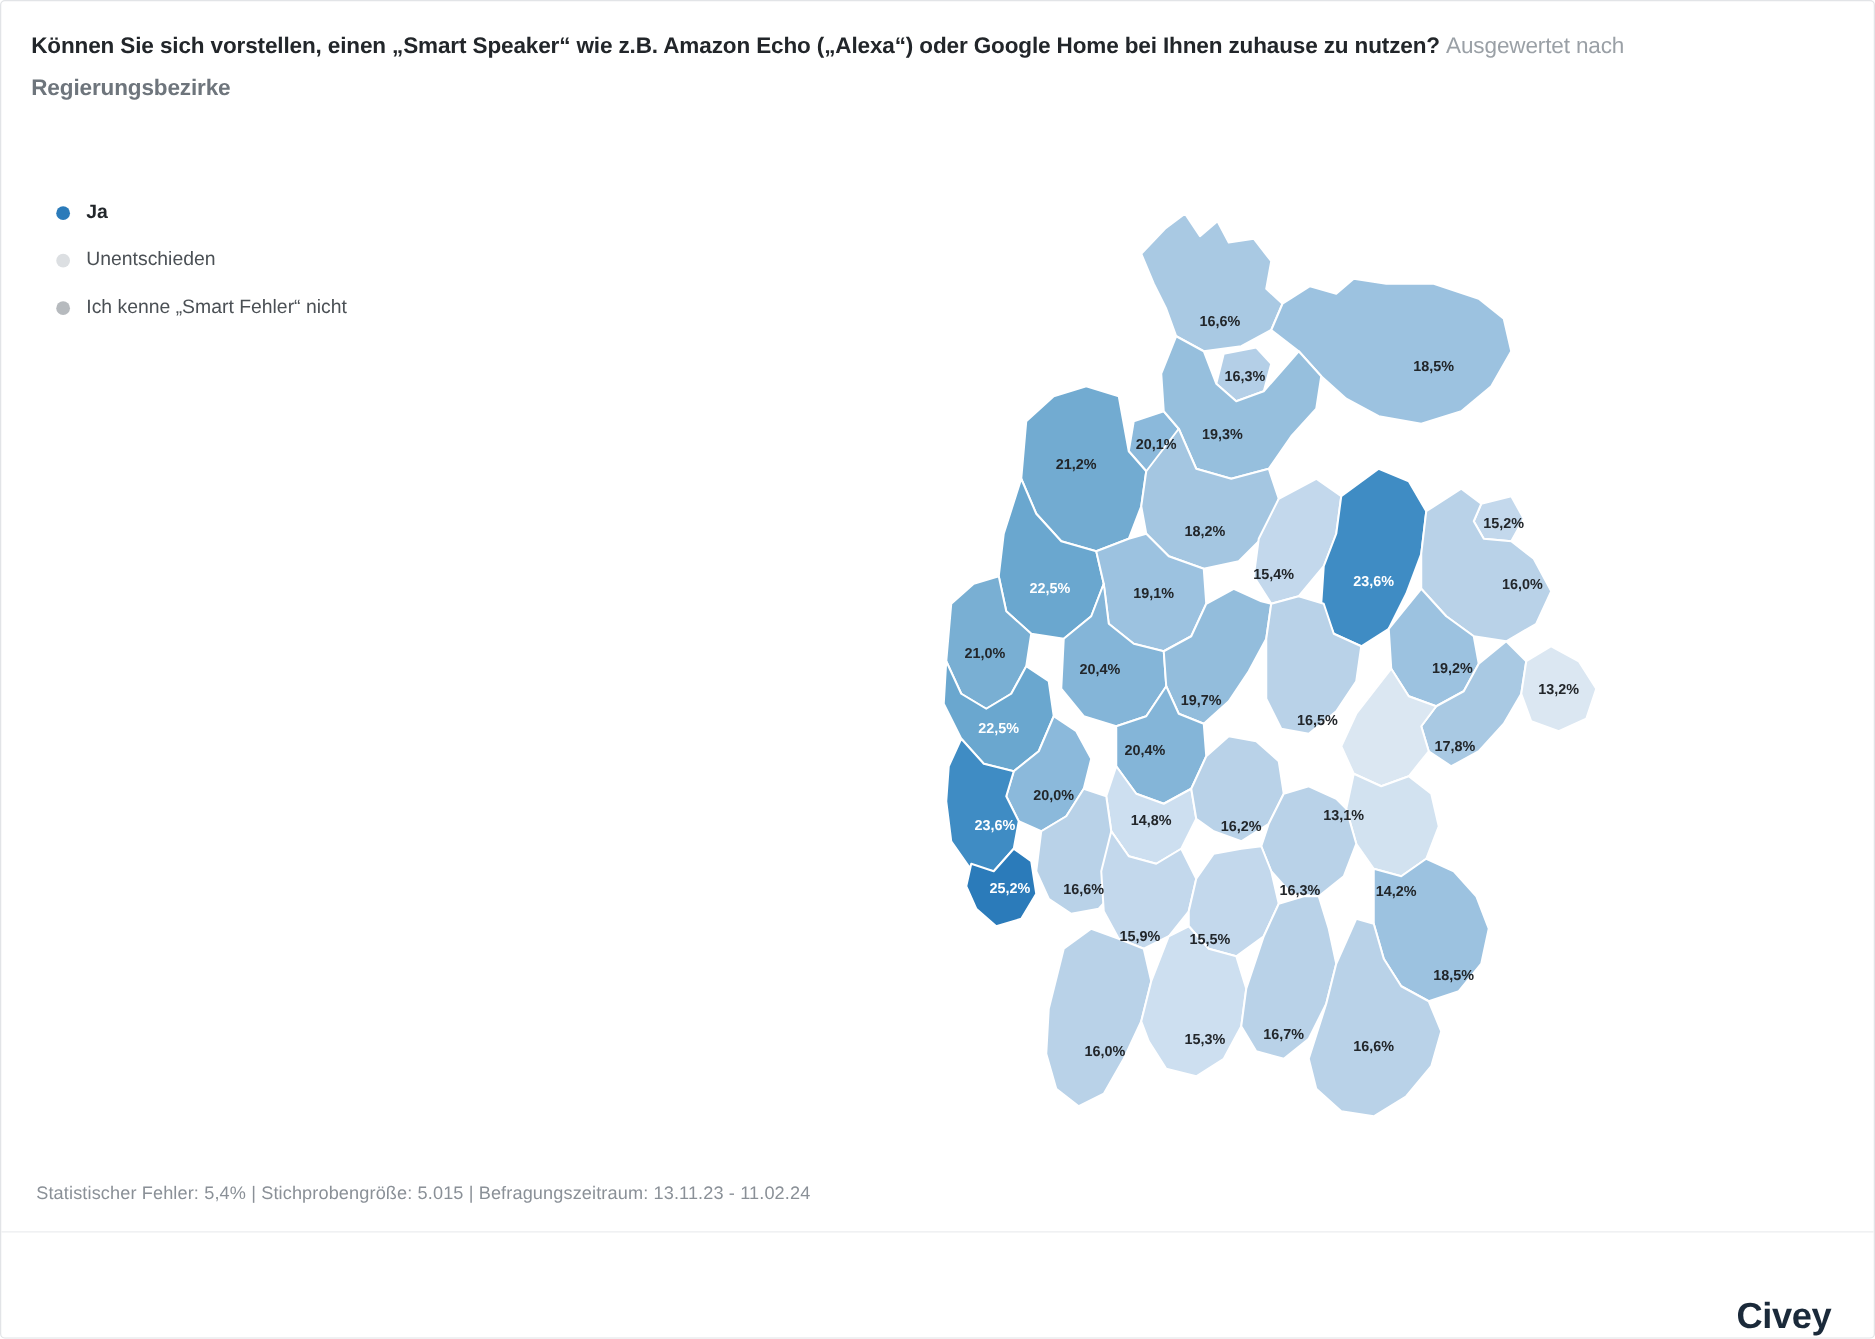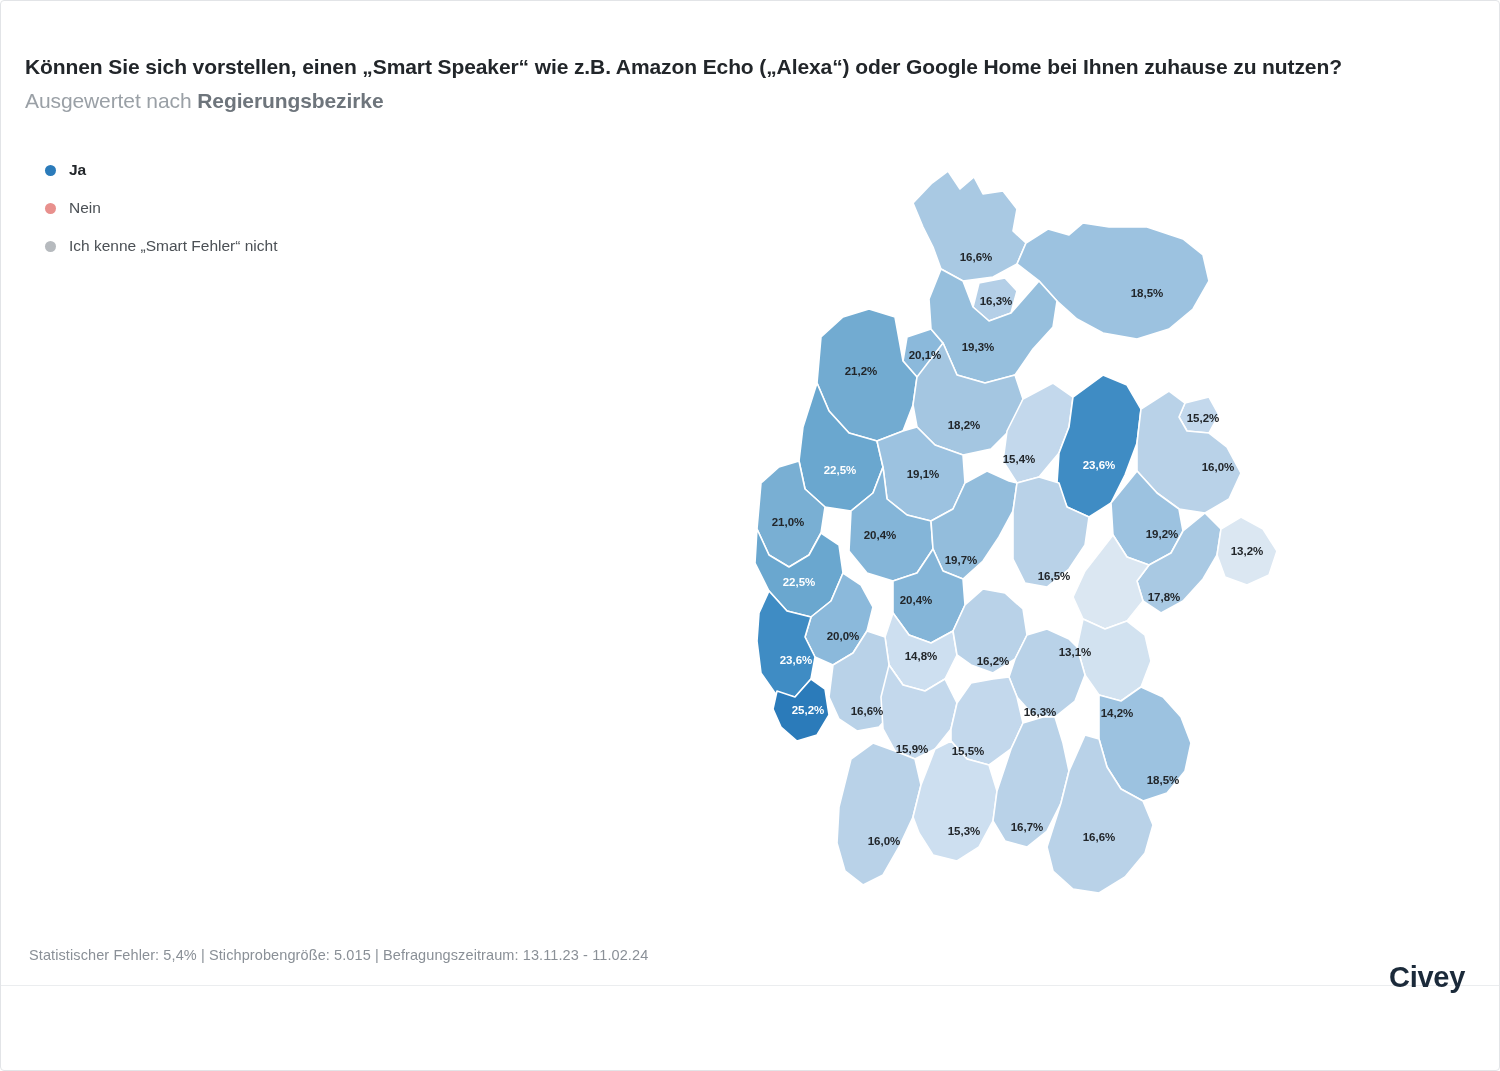--- a/index.html
+++ b/index.html
@@ -21,26 +21,25 @@
     border-radius: 4px;
     overflow: hidden;
   }
 
   
   .title-block {
     position: absolute;
     left: 24px;
     top: 18px;
     width: 1430px;
-    font-size: 21px;
+    font-size: 18px;
     line-height: 34px;
     font-weight: 700;
     color: #22262a;
     letter-spacing: -0.1px;
-    margin-top: 31px;
   }
   .title-sub {
     font-weight: 400;
     color: #9aa0a6;
   }
   .title-sub-strong {
     font-weight: 700;
     color: #6e757c;
   }
 
@@ -117,21 +116,21 @@
     position: absolute;
     left: 0;
     right: 0;
     top: 984px;
     height: 1px;
     background: #ebedef;
   }
   .brand {
     position: absolute;
     right: 34px;
-    top: 960px;
+    top: 1036px;
     font-size: 29px;
     font-weight: 700;
     color: #1b2a3a;
     letter-spacing: -0.3px;
   }
 </style>
 </head>
 <body>
 
 <div class="page">
@@ -141,22 +140,22 @@
     <span class="title-sub">Ausgewertet nach</span>
     <span class="title-sub-strong">Regierungsbezirke</span>
   </div>
 
   <div class="legend">
     <div class="legend-item active">
       <span class="legend-dot" style="background:#2b7bba"></span>
       <span class="legend-label">Ja</span>
     </div>
     <div class="legend-item">
-      <span class="legend-dot" style="background:#e8908d"></span>
-      <span class="legend-label">Nein</span>
+      <span class="legend-dot" style="background:#dcdfe2"></span>
+      <span class="legend-label">Unentschieden</span>
     </div>
     <div class="legend-item">
       <span class="legend-dot" style="background:#b6babe"></span>
       <span class="legend-label">Ich kenne „Smart Fehler“ nicht</span>
     </div>
   </div>
 
   <div class="map-wrap">
     <svg viewBox="0 0 620 780" preserveAspectRatio="xMidYMid meet">
       <g id="regions">

